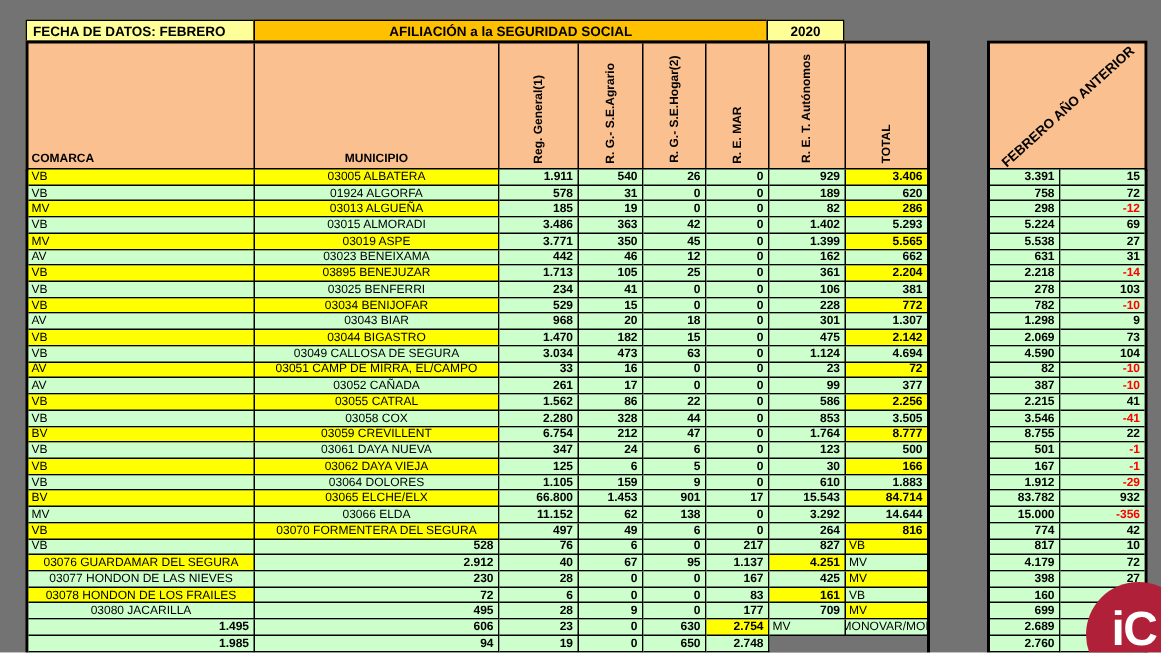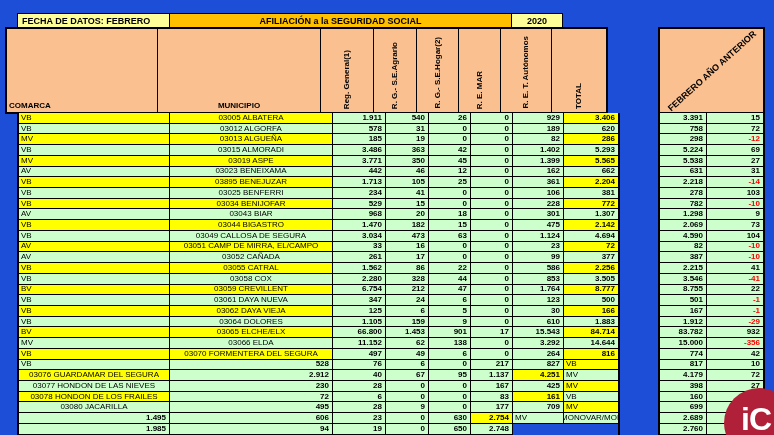--- a/index.html
+++ b/index.html
@@ -1,34 +1,34 @@
 <!DOCTYPE html>
 <html style="--peach: #FAC090; --orange: #FFC000; --pale: #FFFF99; --yellow: #FFFF00; --green: #CCFFCC; --neg: #FF0000; --logo: #B12039;"><head>
 <meta charset="utf-8">
 <style>
   :root{
     --peach:#FAC090; --orange:#FFC000; --pale:#FFFF99; --yellow:#FFFF00;
     --green:#CCFFCC; --neg:#FF0000; --logo:#B12039;
   }
   html,body{margin:0;padding:0;background:#fff;}
   #screen{
-    position:relative;width:774px;height:435px;background:#1d4ed8;overflow:hidden;
+    position:relative;width:774px;height:435px;background:#737373;overflow:hidden;
     font-family:"Liberation Sans", sans-serif;color:#000;
   }
   .abs{position:absolute;}
   
   #title-bar{left:17px;top:13px;display:flex;height:15px;}
   .tcell{box-sizing:border-box;border:1px solid #000;height:15px;font-size:9px;font-weight:bold;
          display:flex;align-items:center;white-space:nowrap;overflow:hidden;}
   .tcell + .tcell{margin-left:-1px;}
   #fecha-cell{width:153px;background:var(--pale);padding-left:4px;}
   #main-title-cell{width:343px;background:var(--orange);justify-content:center;}
   #year-cell{width:52px;background:var(--pale);justify-content:center;}
   
-  #main-header{left:5px;top:27px;width:603px;height:87px;box-sizing:border-box;
+  #main-header{left:17px;top:27px;width:603px;height:87px;box-sizing:border-box;
     border:2px solid #000;background:var(--peach);display:grid;
     grid-template-columns:151px 163px 53px 43px 42px 42px 51px 54px;}
   .hcell{box-sizing:border-box;border-right:1px solid #000;display:flex;
          align-items:flex-end;justify-content:center;overflow:hidden;}
   .hcell:last-child{border-right:none;}
   .hcell.left{justify-content:flex-start;}
   .hlabel{font-weight:bold;font-size:8px;padding:0 2px 2px 2px;white-space:nowrap;}
   .vtext{writing-mode:vertical-rl;transform:rotate(180deg);font-weight:bold;font-size:8px;
          line-height:10px;padding-top:3px;white-space:nowrap;}
   
@@ -106,21 +106,21 @@
   <div id="main-rows" class="abs">
       <div class="cell com bg-y">VB</div>
       <div class="cell mun bg-y">03005 ALBATERA</div>
       <div class="cell num bg-g">1.911</div>
       <div class="cell num bg-g">540</div>
       <div class="cell num bg-g">26</div>
       <div class="cell num bg-g">0</div>
       <div class="cell num bg-g">929</div>
       <div class="cell num bg-y">3.406</div>
       <div class="cell com bg-g">VB</div>
-      <div class="cell mun bg-g">03012 ALGORFA</div>
+      <div class="cell mun bg-g">01924 ALGORFA</div>
       <div class="cell num bg-g">578</div>
       <div class="cell num bg-g">31</div>
       <div class="cell num bg-g">0</div>
       <div class="cell num bg-g">0</div>
       <div class="cell num bg-g">189</div>
       <div class="cell num bg-g">620</div>
       <div class="cell com bg-y">MV</div>
       <div class="cell mun bg-y">03013 ALGUEÑA</div>
       <div class="cell num bg-g">185</div>
       <div class="cell num bg-g">19</div>

